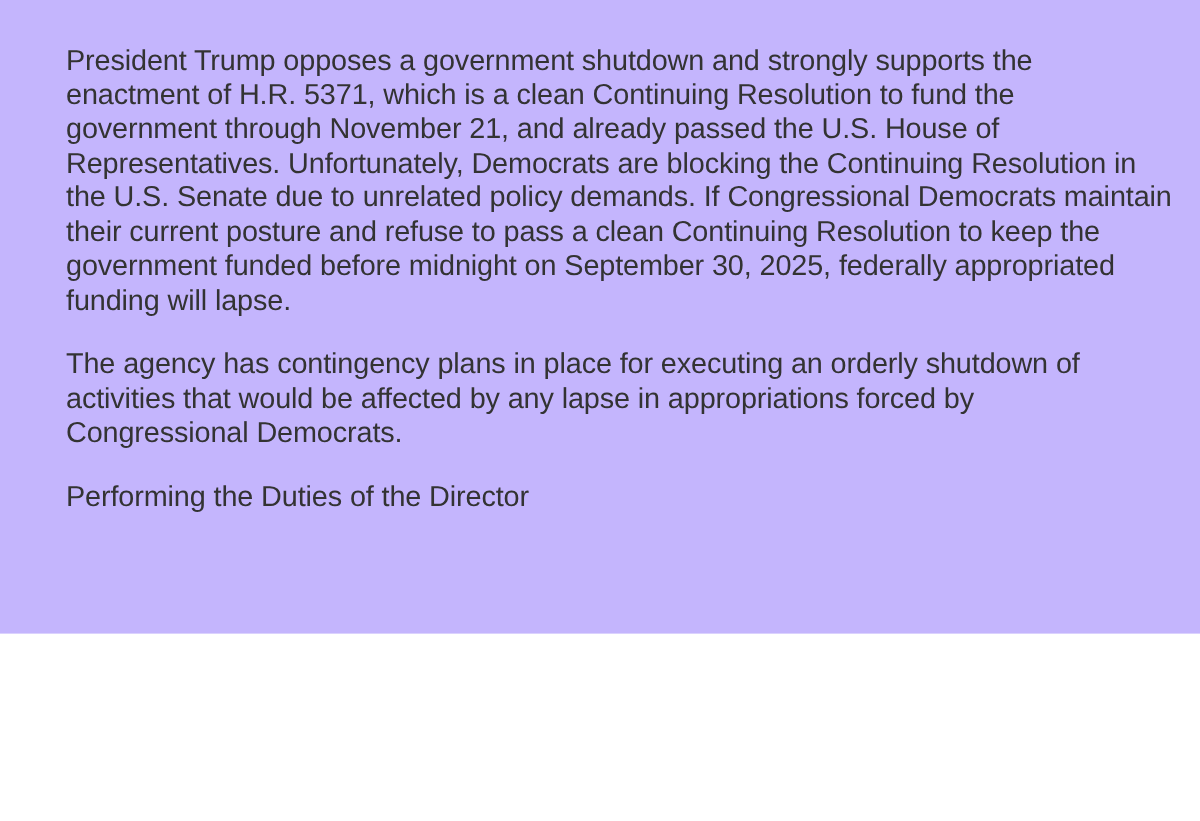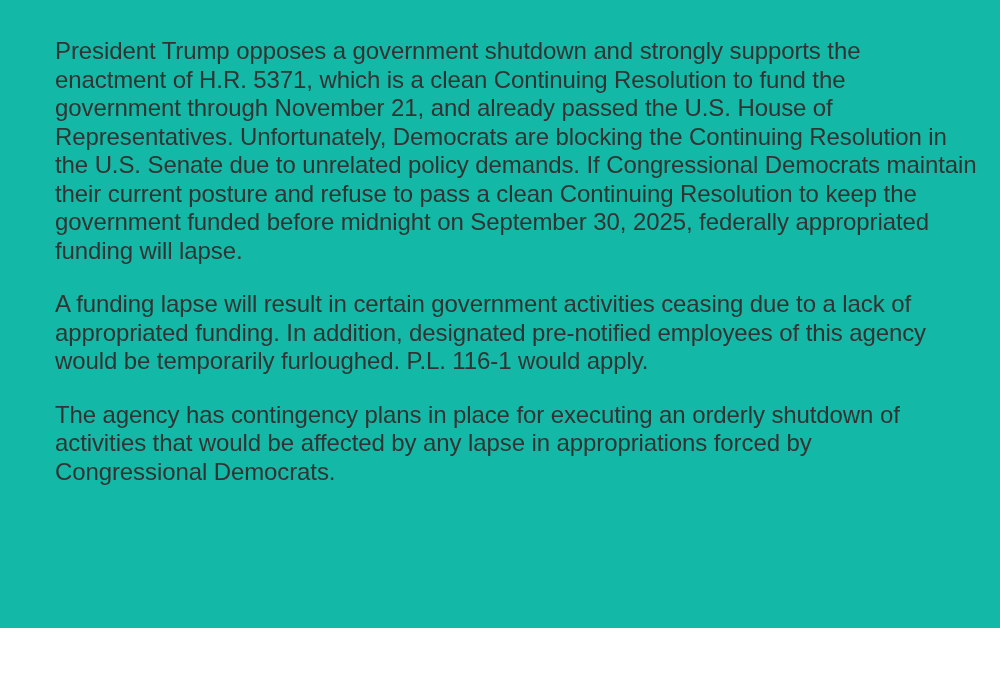--- a/index.html
+++ b/index.html
@@ -9,23 +9,23 @@
   }
   body {
     width: 1000px;
     height: 684px;
     overflow: hidden;
     font-family: "Liberation Sans", "DejaVu Sans", sans-serif;
   }
   .page {
     box-sizing: border-box;
     width: 1000px;
-    height: 628px;
+    height: 528px;
     padding: 37px 10px 0 55px;
-    background: #14b8a6;
+    background: #c4b5fd;
     color: #333333;
     font-size: 24px;
     line-height: 28.5px;
     -webkit-font-smoothing: antialiased;
   }
   .para {
     margin: 0 0 25px 0;
     white-space: pre-line;
     letter-spacing: -0.1px;
   }
@@ -44,23 +44,21 @@
 <div class="page">
   <p class="para">President Trump opposes a government shutdown and strongly supports the
 enactment of H.R. 5371, which is a clean Continuing Resolution to fund the
 government through November 21, and already passed the U.S. House of
 Representatives. Unfortunately, Democrats are blocking the Continuing Resolution in
 the U.S. Senate due to unrelated policy demands. If Congressional Democrats maintain
 their current posture and refuse to pass a clean Continuing Resolution to keep the
 government funded before midnight on September 30, 2025, federally appropriated
 funding will lapse.</p>
 
-  <p class="para">A funding lapse will result in certain government activities ceasing due to a lack of
-appropriated funding. In addition, designated pre-notified employees of this agency
-would be temporarily furloughed. P.L. 116-1 would apply.</p>
 
   <p class="para">The agency has contingency plans in place for executing an orderly shutdown of
 activities that would be affected by any lapse in appropriations forced by
 Congressional Democrats.</p>
 
   <div class="signature">
+    <p class="sig-line">Performing the Duties of the Director</p>
   </div>
 </div>
 
 </body></html>

